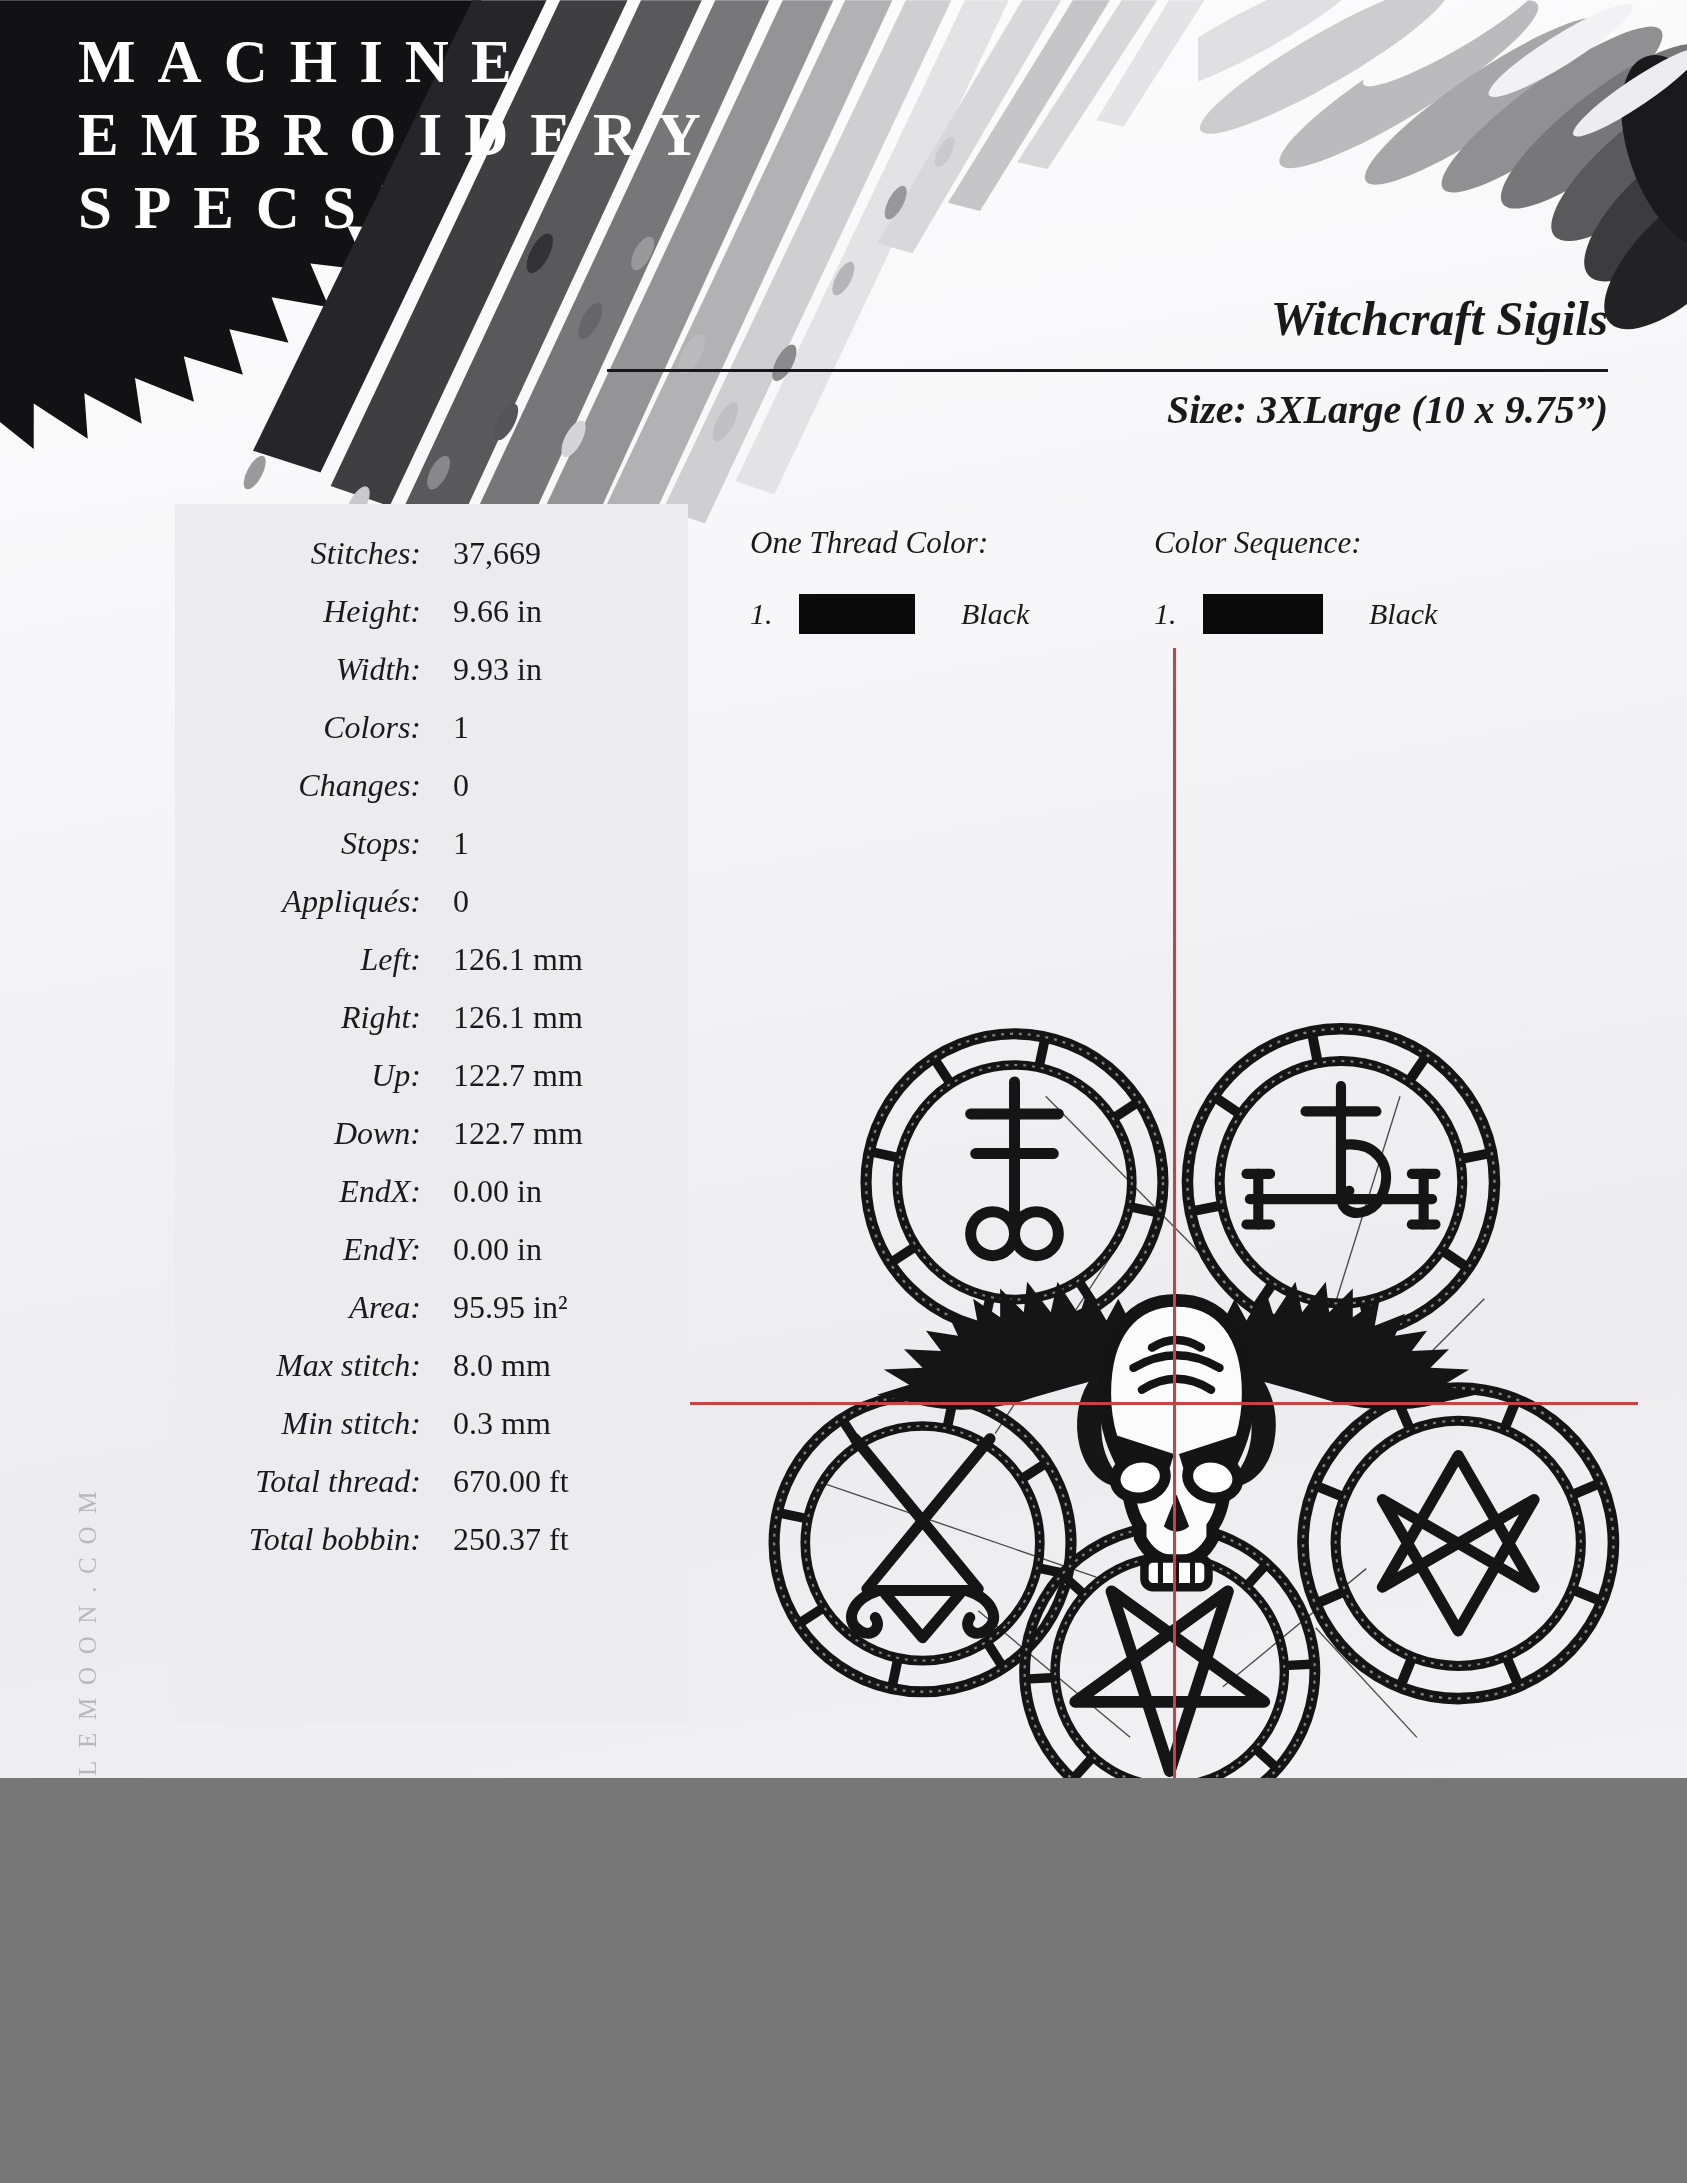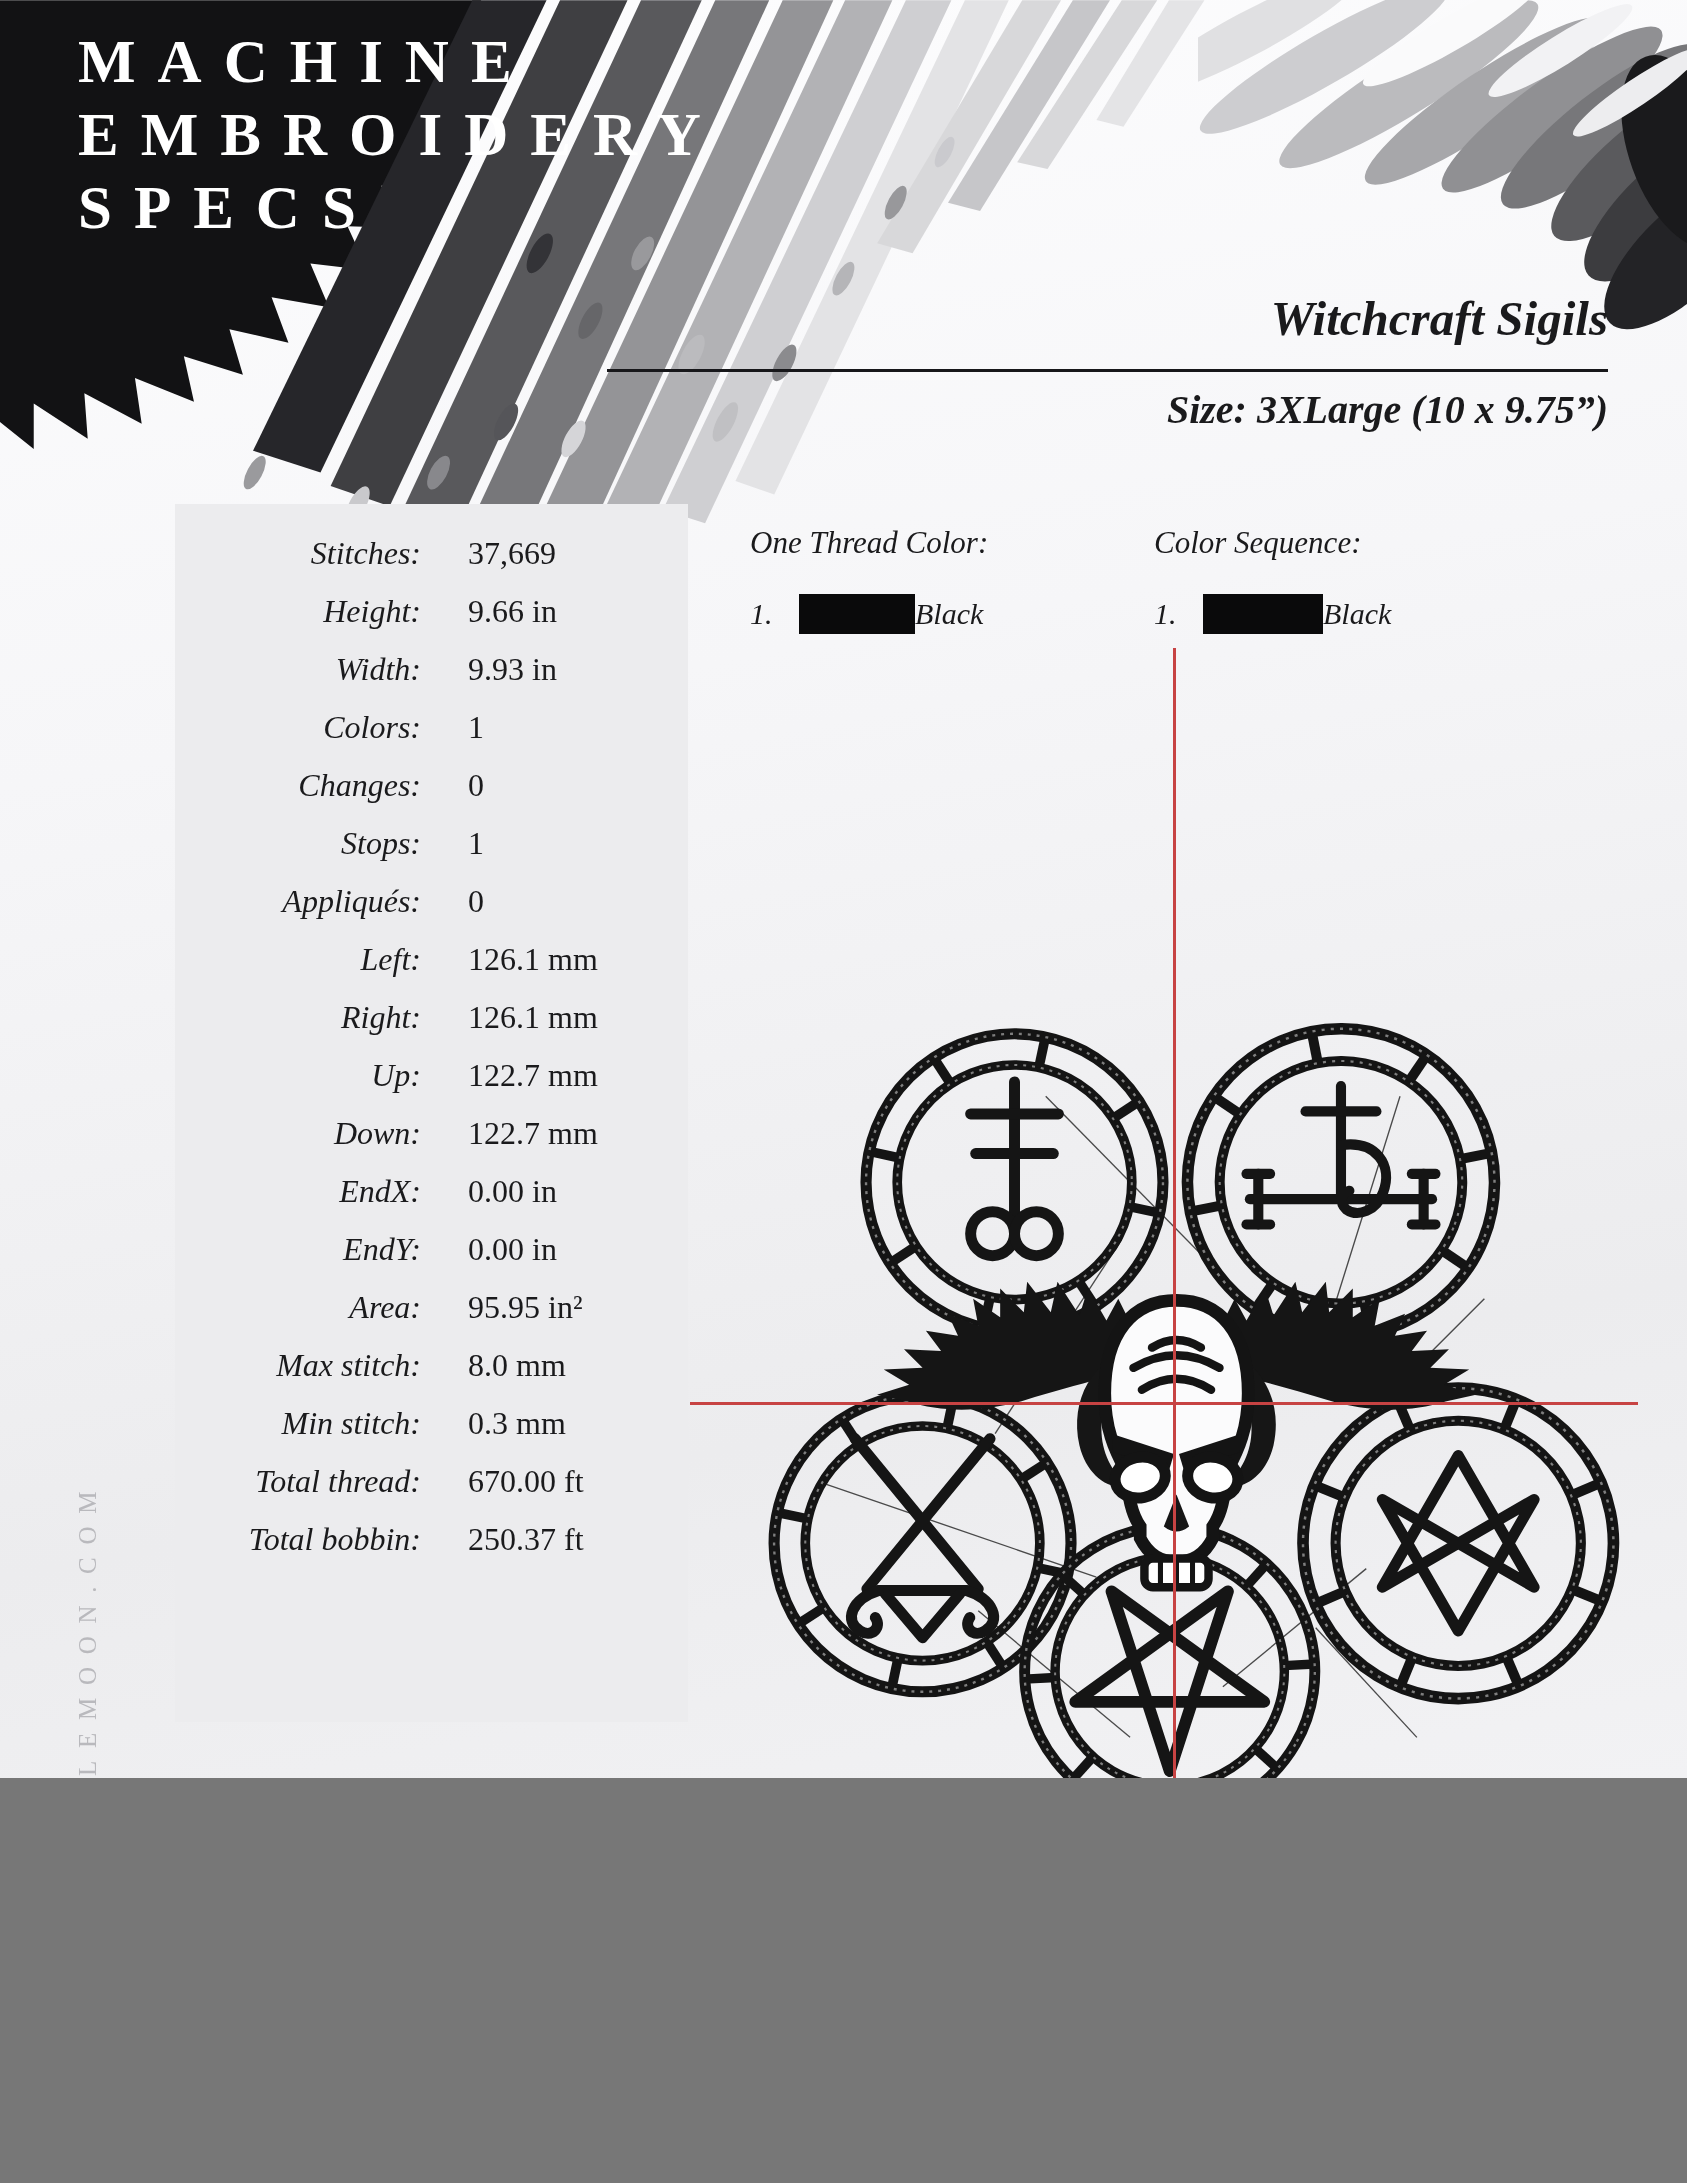--- a/index.html
+++ b/index.html
@@ -15,28 +15,28 @@
   .design-name{position:absolute;right:79px;top:290px;z-index:6;font-style:italic;font-weight:700;
     font-size:49px;white-space:nowrap}
   .header-rule{position:absolute;left:607px;top:369px;width:1001px;height:2.5px;background:#17171a;z-index:6}
   .size-label{position:absolute;right:79px;top:386px;z-index:6;font-style:italic;font-weight:700;
     font-size:40px;white-space:nowrap}
   
   .panel{position:absolute;left:175px;top:504px;width:513px;height:1218px;background:#ececee;z-index:5;
     box-sizing:border-box;padding-top:20px}
   .spec-row{display:flex;align-items:center;height:58px;font-size:32px}
   .spec-label{width:246px;text-align:right;font-style:italic}
-  .spec-value{margin-left:47px}
+  .spec-value{margin-left:32px}
   
   .thread-heading{position:absolute;z-index:5;font-style:italic;font-size:31px;white-space:nowrap}
   .thread-row{position:absolute;z-index:5;display:flex;align-items:center;font-style:italic;font-size:30px}
   .thread-index{display:inline-block;width:49px}
   .swatch{display:inline-block;width:116px;height:40px;background:#0a0a0b}
   .swatch.wide{width:120px}
-  .thread-name{}
+  .thread-name{margin-left:46px}
   
   .crosshair-v{position:absolute;left:1173px;top:648px;width:2.5px;height:1497px;background:#c74343;z-index:4}
   .crosshair-h{position:absolute;left:690px;top:1402px;width:948px;height:2.5px;background:#c74343;z-index:4}
   
   .design-art{position:absolute;left:742px;top:995px;z-index:3}
   
   .website{position:absolute;left:64px;top:1373px;height:656px;width:47px;z-index:5;
     writing-mode:vertical-rl;transform:rotate(180deg);text-orientation:mixed;
     font-size:25px;letter-spacing:12.7px;color:#b9b9bd;display:flex;align-items:center;white-space:nowrap}
   .logo-art{position:absolute;left:337px;top:1839px;z-index:5}

